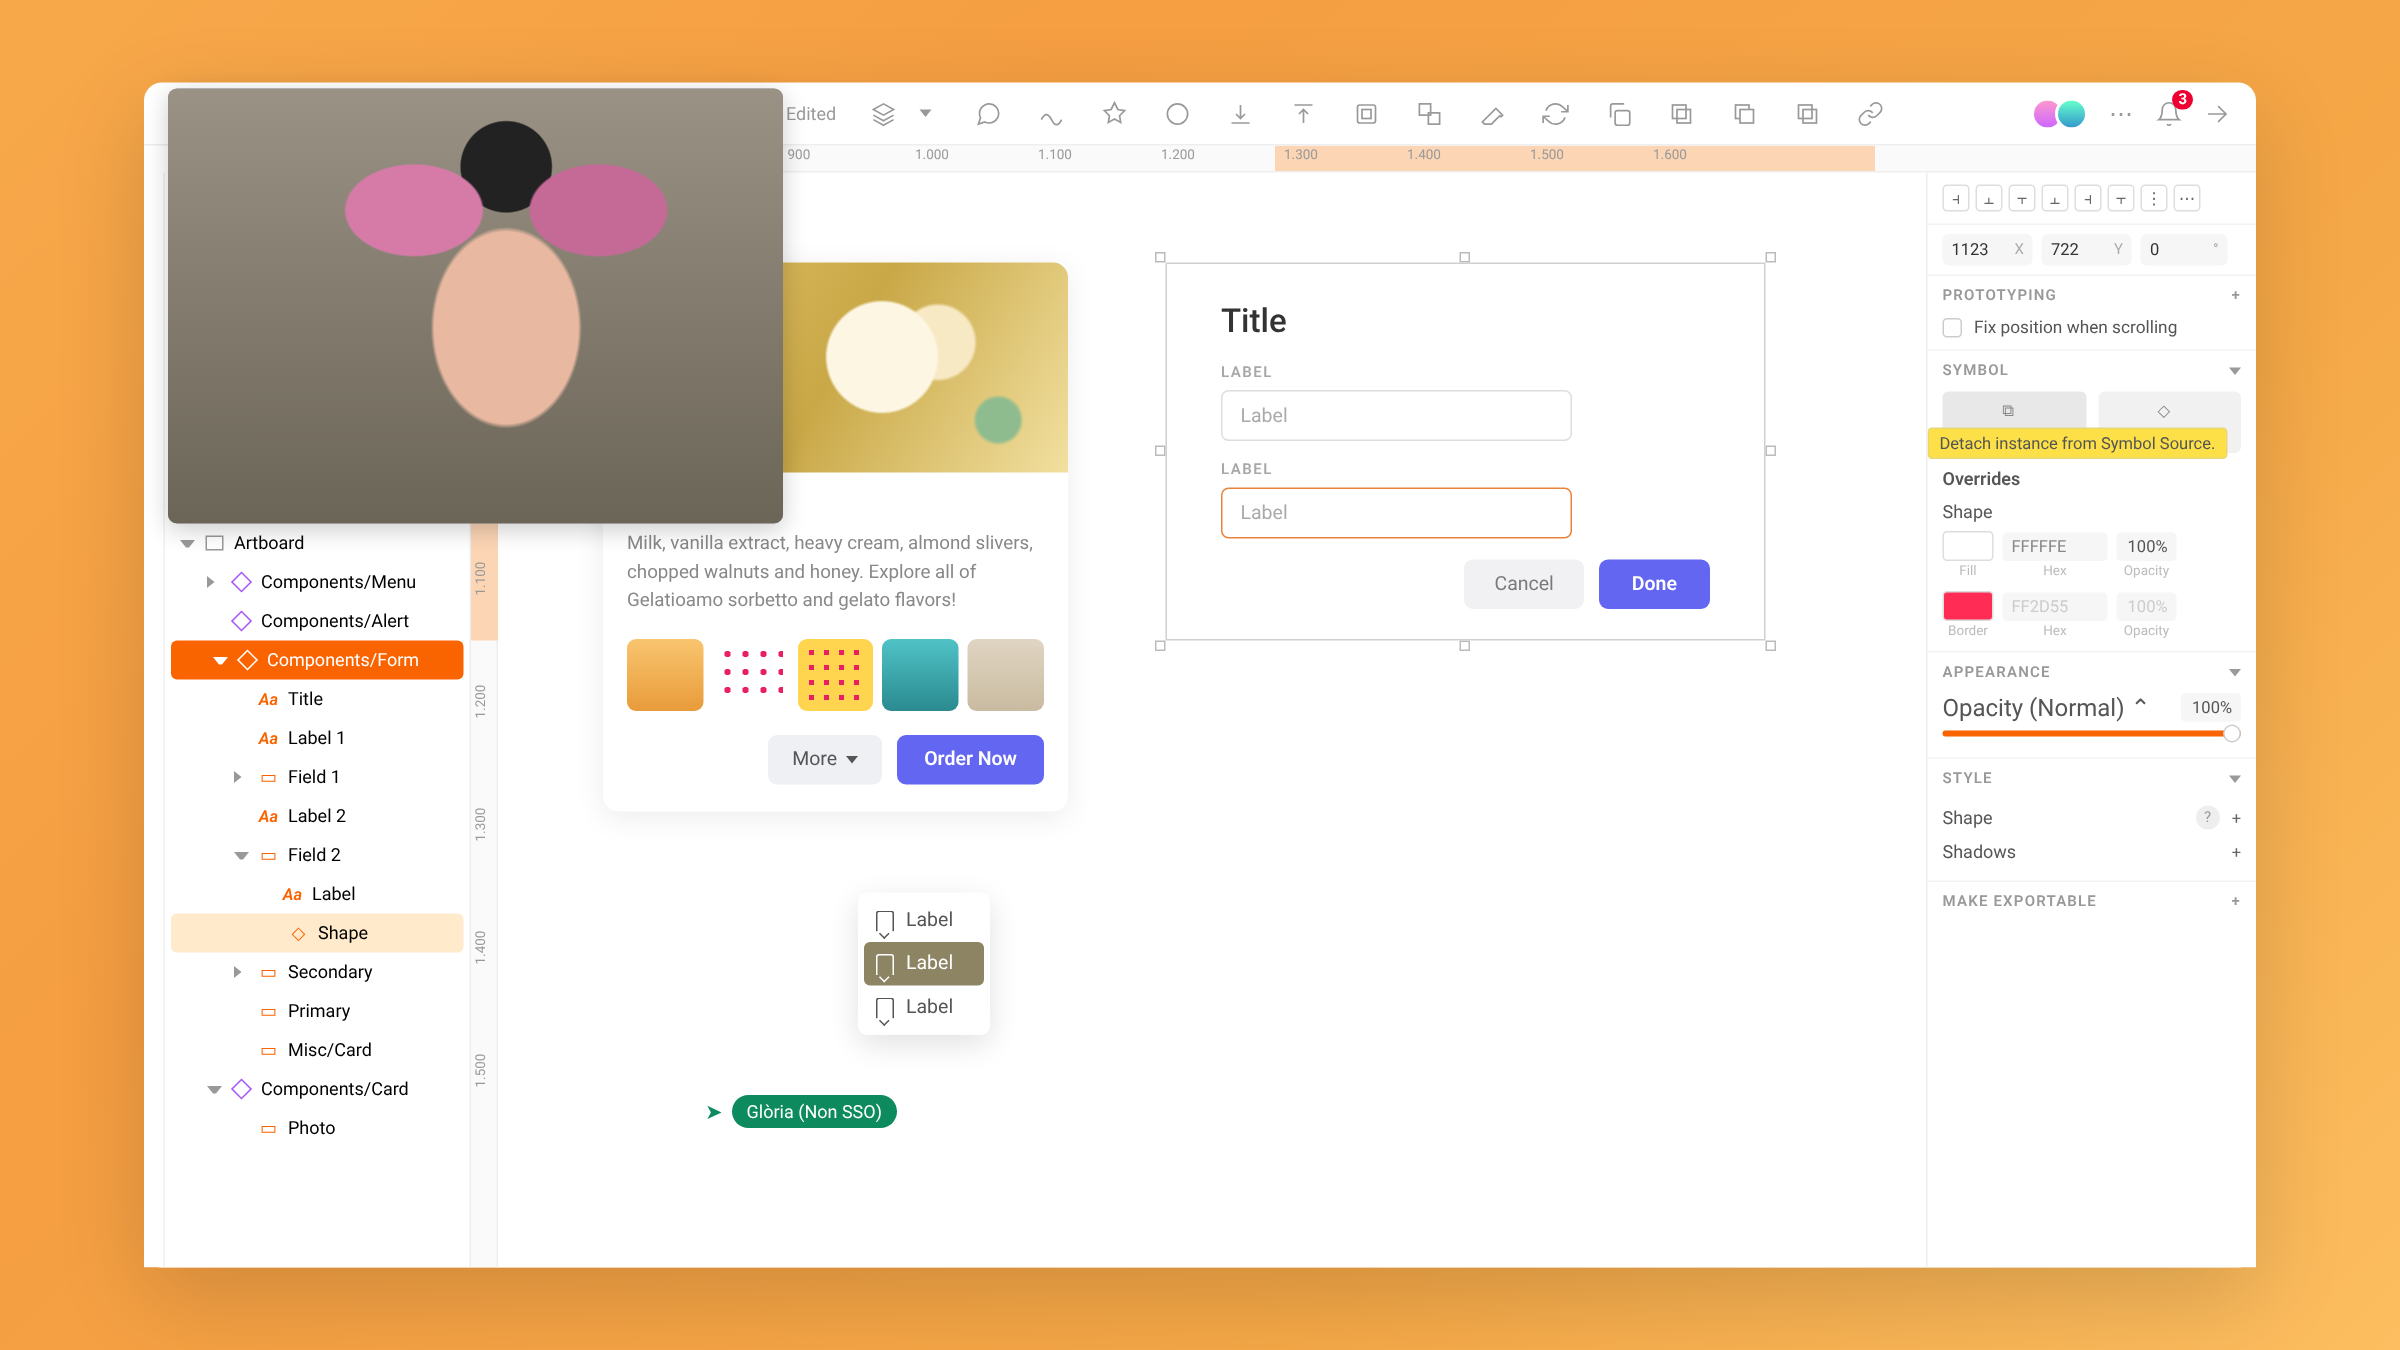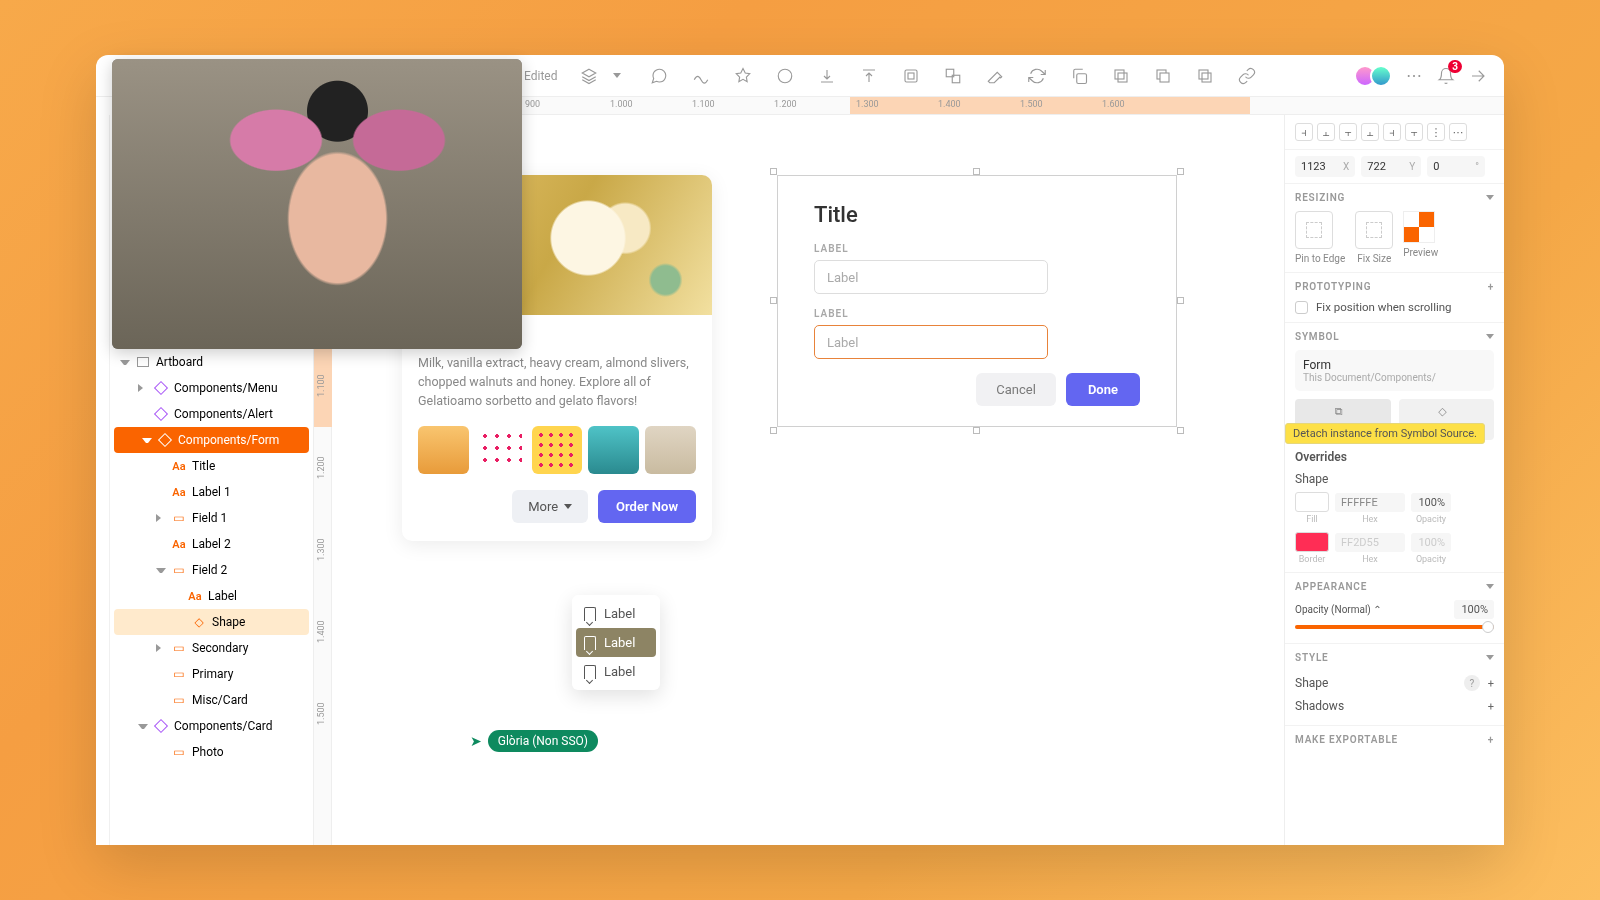--- a/index.html
+++ b/index.html
@@ -51,21 +51,21 @@
 .layer-row .exp { width: 10px; color: #999; font-size: 9px; text-align: center; }
 .layer-row .ic { width: 14px; height: 14px; display: flex; align-items: center; justify-content: center; }
 .layer-row.d1 { padding-left: 10px; }
 .layer-row.d2 { padding-left: 28px; }
 .layer-row.d3 { padding-left: 46px; }
 .layer-row.sel { background: #fa6400; color: #fff; border-radius: 4px; margin: 0 4px; }
 .layer-row.hl { background: #ffeacc; border-radius: 4px; margin: 0 4px; }
 .ic-artboard { border: 1px solid #999; width: 12px; height: 10px; }
 .ic-diamond { width: 10px; height: 10px; background: #a855f7; transform: rotate(45deg); }
 .ic-diamond.o { background: none; border: 1.5px solid #a855f7; }
-.ic-text { color: #fa6400; font-size: 11px; font-weight: 600; }
+.ic-text { color: #fa6400; font-size: 11px; font-weight: 600; font-style: italic; }
 .ic-shape { color: #fa6400; }
 
 .canvas { flex: 1; position: relative; background: #fff; overflow: hidden; }
 
 
 .card {
   position: absolute; left: 70px; top: 60px; width: 310px;
   background: #fff; border-radius: 10px; box-shadow: 0 4px 20px rgba(0,0,0,0.08);
   overflow: visible;
 }
@@ -510,61 +510,37 @@
         <div class="coord">
             <input value="722" style="">
             <span class="lbl">Y</span>
           </div>
         <div class="coord">
             <input value="0" style="">
             <span class="lbl">°</span>
           </div>
       </div>
 
-      <div class="sect">
-        <div class="sect-head">
-            <span>RESIZING</span>
-            <span class="chev down"></span>
-          </div>
-        <div class="resize-opts">
-          <div>
-              <div class="rs-box"></div>
-              <div class="rs-lbl">Pin to Edge</div>
-            </div>
-          <div>
-              <div class="rs-box"></div>
-              <div class="rs-lbl">Fix Size</div>
-            </div>
-          <div>
-              <div class="rs-preview"></div>
-              <div class="rs-lbl">Preview</div>
-            </div>
-        </div>
-      </div>
 
       <div class="sect">
         <div class="sect-head">
             <span>PROTOTYPING</span>
             <span>+</span>
           </div>
         <div class="checkbox-row">
             <span class="ck"></span>
             <span>Fix position when scrolling</span>
           </div>
       </div>
 
       <div class="sect">
         <div class="sect-head">
             <span>SYMBOL</span>
             <span class="chev down"></span>
           </div>
-        <div class="symbol-card">
-          <div class="symbol-name">Form</div>
-          <div class="symbol-path">This Document/Components/</div>
-        </div>
         <div class="sym-actions">
           <div class="sym-btn hover">
             <span class="sic">⧉</span>
             <span class="slbl">Detach</span>
             <span class="cursor-ptr">↖</span>
             <div class="tooltip">Detach instance from Symbol Source.</div>
           </div>
           <div class="sym-btn">
             <span class="sic">◇</span>
             <span class="slbl">Edit Source</span>
@@ -593,21 +569,21 @@
             <span>Opacity</span>
           </div>
       </div>
 
       <div class="sect">
         <div class="sect-head">
             <span>APPEARANCE</span>
             <span class="chev down"></span>
           </div>
         <div style="display:flex;justify-content:space-between;align-items:center">
-          <span style="font-size:10px;color:#555"><span>Opacity (Normal)</span> ⌃</span>
+          <span style="font-size:16px;color:#555"><span>Opacity (Normal)</span> ⌃</span>
           <input class="op-input" readonly="" value="100%" style="">
         </div>
         <div class="slider">
           <div class="fill" style="width:100%"></div>
           <div class="knob" style="left:calc(100% - 12px)"></div>
         </div>
       </div>
 
       <div class="sect">
         <div class="sect-head">

